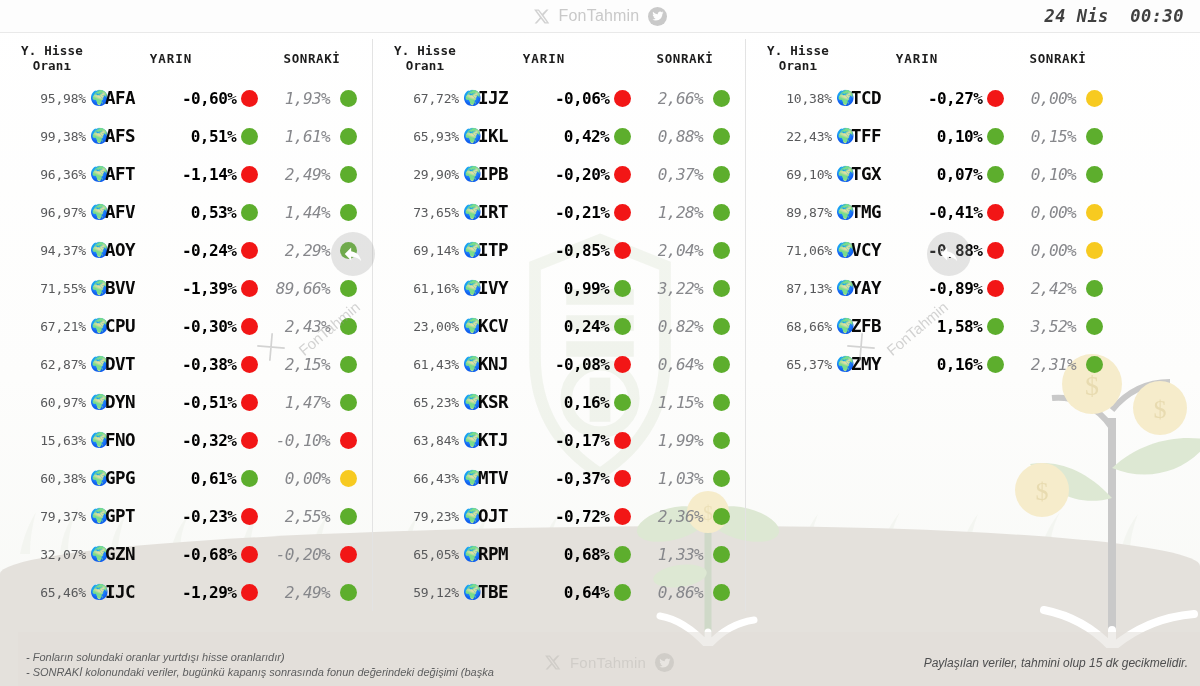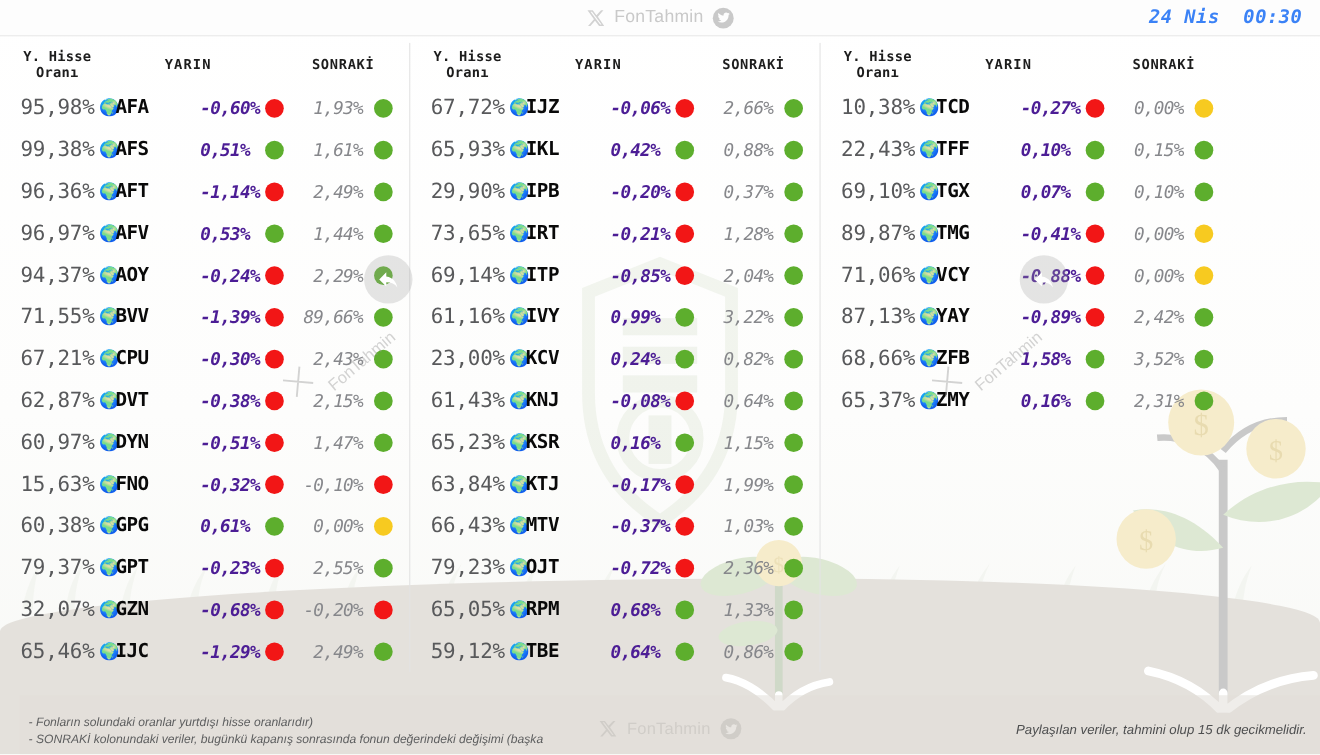--- a/index.html
+++ b/index.html
@@ -47,21 +47,21 @@
     font-size: 16px; color: #c9c9c9; letter-spacing:.2px;
   }
   .tw-badge {
     width:19px; height:19px; border-radius:50%;
     background:#c9c9c9; display:flex; align-items:center; justify-content:center;
   }
   .tw-badge svg { width:12px; height:12px; display:block; }
   .clock {
     position:absolute; right:16px; top:50%; transform:translateY(-50%);
     font-family:"DejaVu Sans Mono", monospace;
-    font-size:17px; font-style: italic; font-weight:700; color:#3b82f6;
+    font-size:17px; font-style: italic; font-weight:700; color:#404040;
     letter-spacing:.5px; white-space:pre;
   }
 
   
   .board {
     position: relative; z-index: 3;
     display: flex;
     width: 1076px;
     padding-top: 6px;
   }
@@ -93,33 +93,33 @@
   .rows { padding-left: 8px; }
   .row {
     display: grid;
     grid-template-columns: 76px 14px 78px 56px 22px 72px 32px;
     align-items: center;
     height: 38px;
   }
 
   .cell-rate {
     font-family:"DejaVu Sans Mono", monospace;
-    font-size: 19px; color: #58595b; text-align: right; padding-right: 4px;
+    font-size: 13px; color: #58595b; text-align: right; padding-right: 4px;
     letter-spacing: -0.2px;
   }
   .cell-globe { font-size: 15px; line-height: 1; text-align:center; }
   .cell-code {
     font-family:"DejaVu Sans Mono", monospace;
     font-size: 17.5px; font-weight: 700; color: #090909;
     letter-spacing: -0.5px; padding-left: 1px;
   }
   .cell-today {
     font-family:"DejaVu Sans Mono", monospace;
-    font-size: 16px; font-weight: 700; color: #4c1d95;
-    text-align: left; letter-spacing: -0.6px; padding-right: 2px; font-style: italic;
+    font-size: 16px; font-weight: 700; color: #000000;
+    text-align: right; letter-spacing: -0.6px; padding-right: 2px;
   }
   .cell-next {
     font-family:"DejaVu Sans Mono", monospace;
     font-size: 16px; font-style: italic; color: #86878b;
     text-align: right; letter-spacing: -0.6px; padding-right: 2px;
   }
   .dot-wrap { display:flex; align-items:center; justify-content:center; }
   .dot { width: 17px; height: 17px; border-radius: 50%; display:block; }
   .dot.up   { background: #5dae2d; }
   .dot.down { background: #f21616; }

